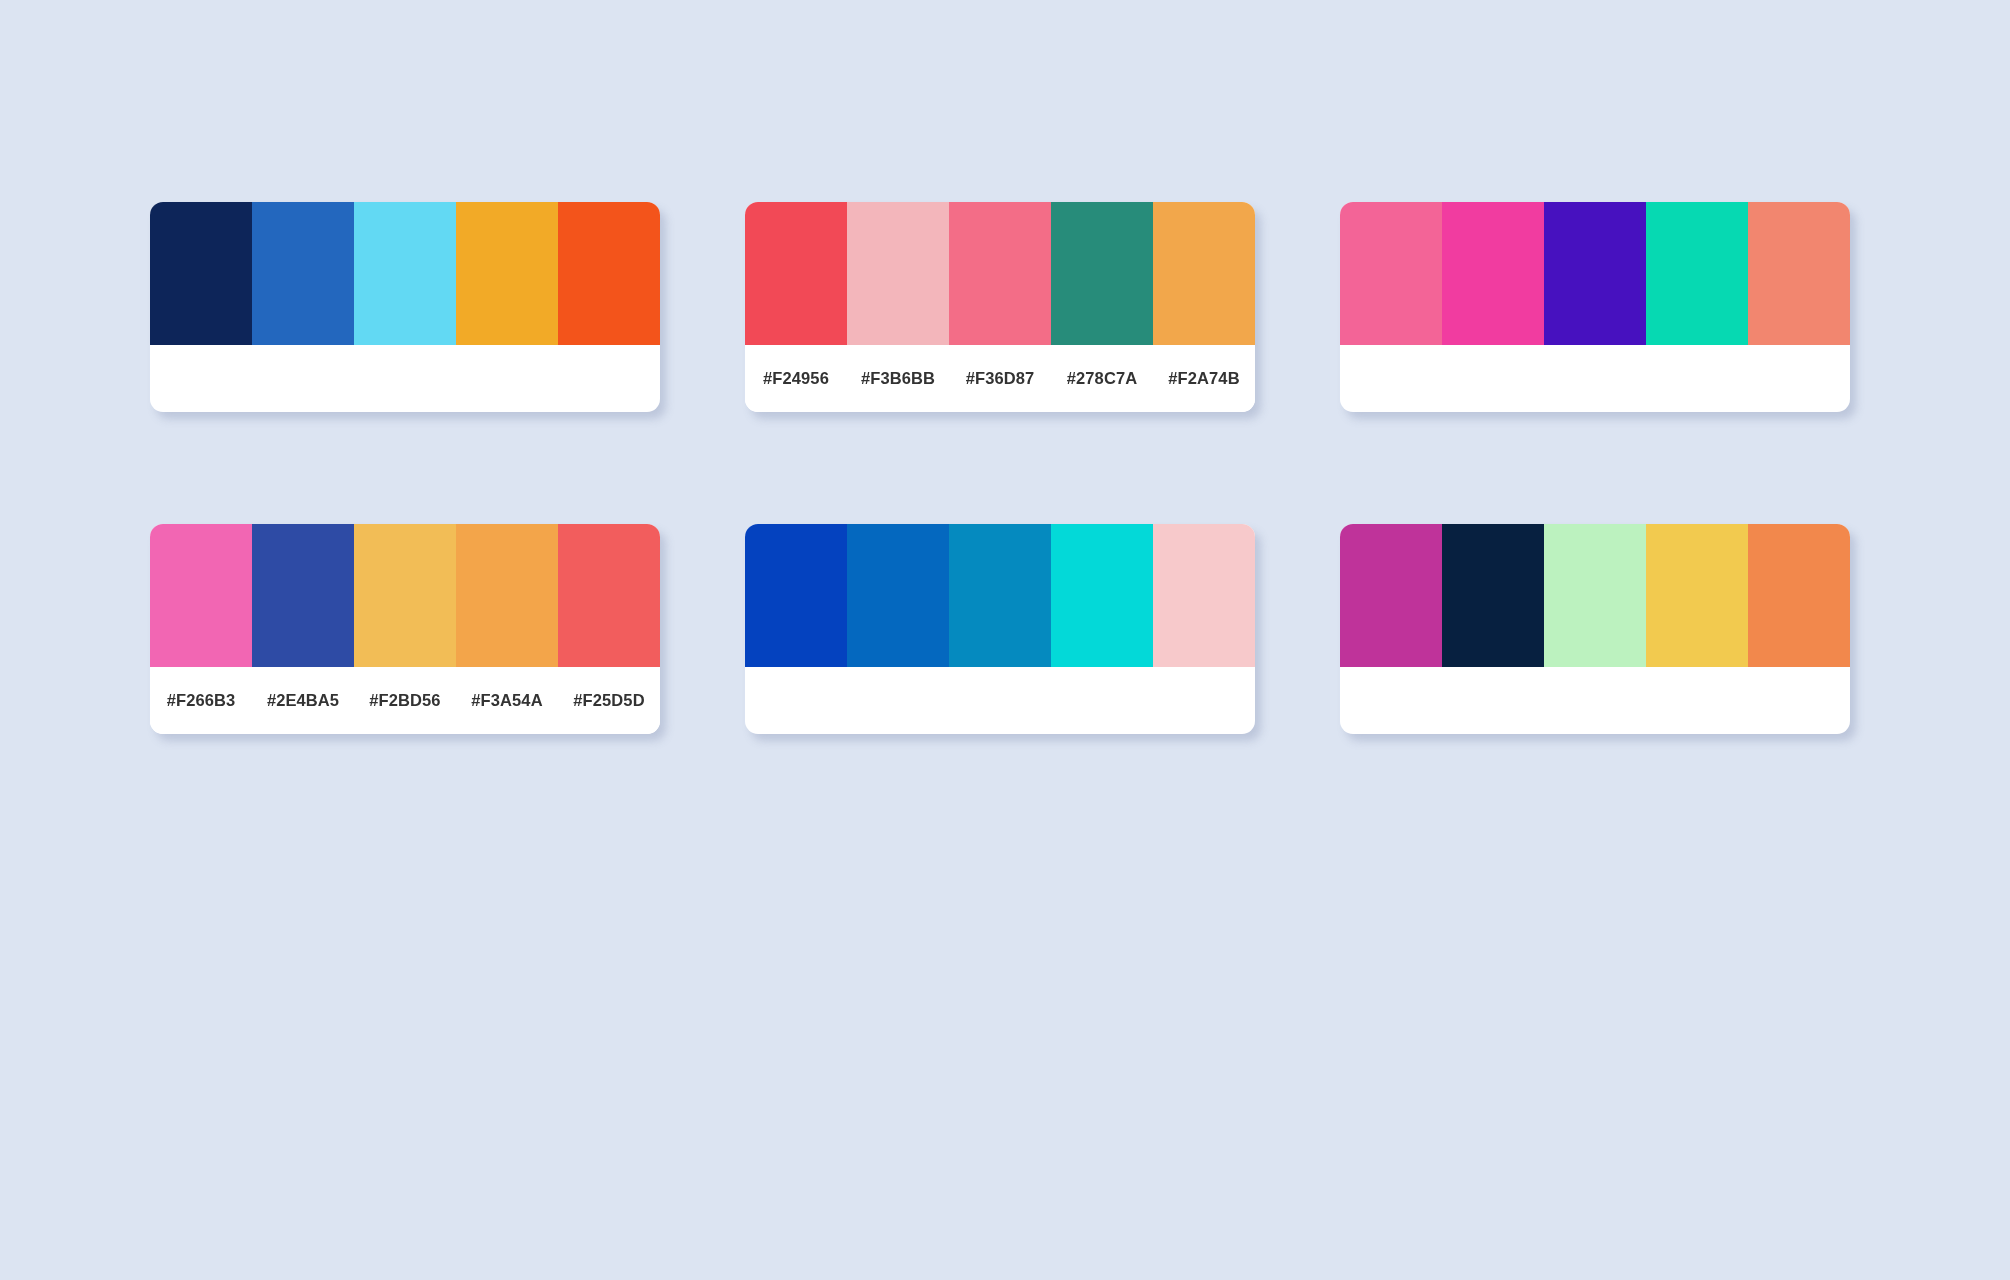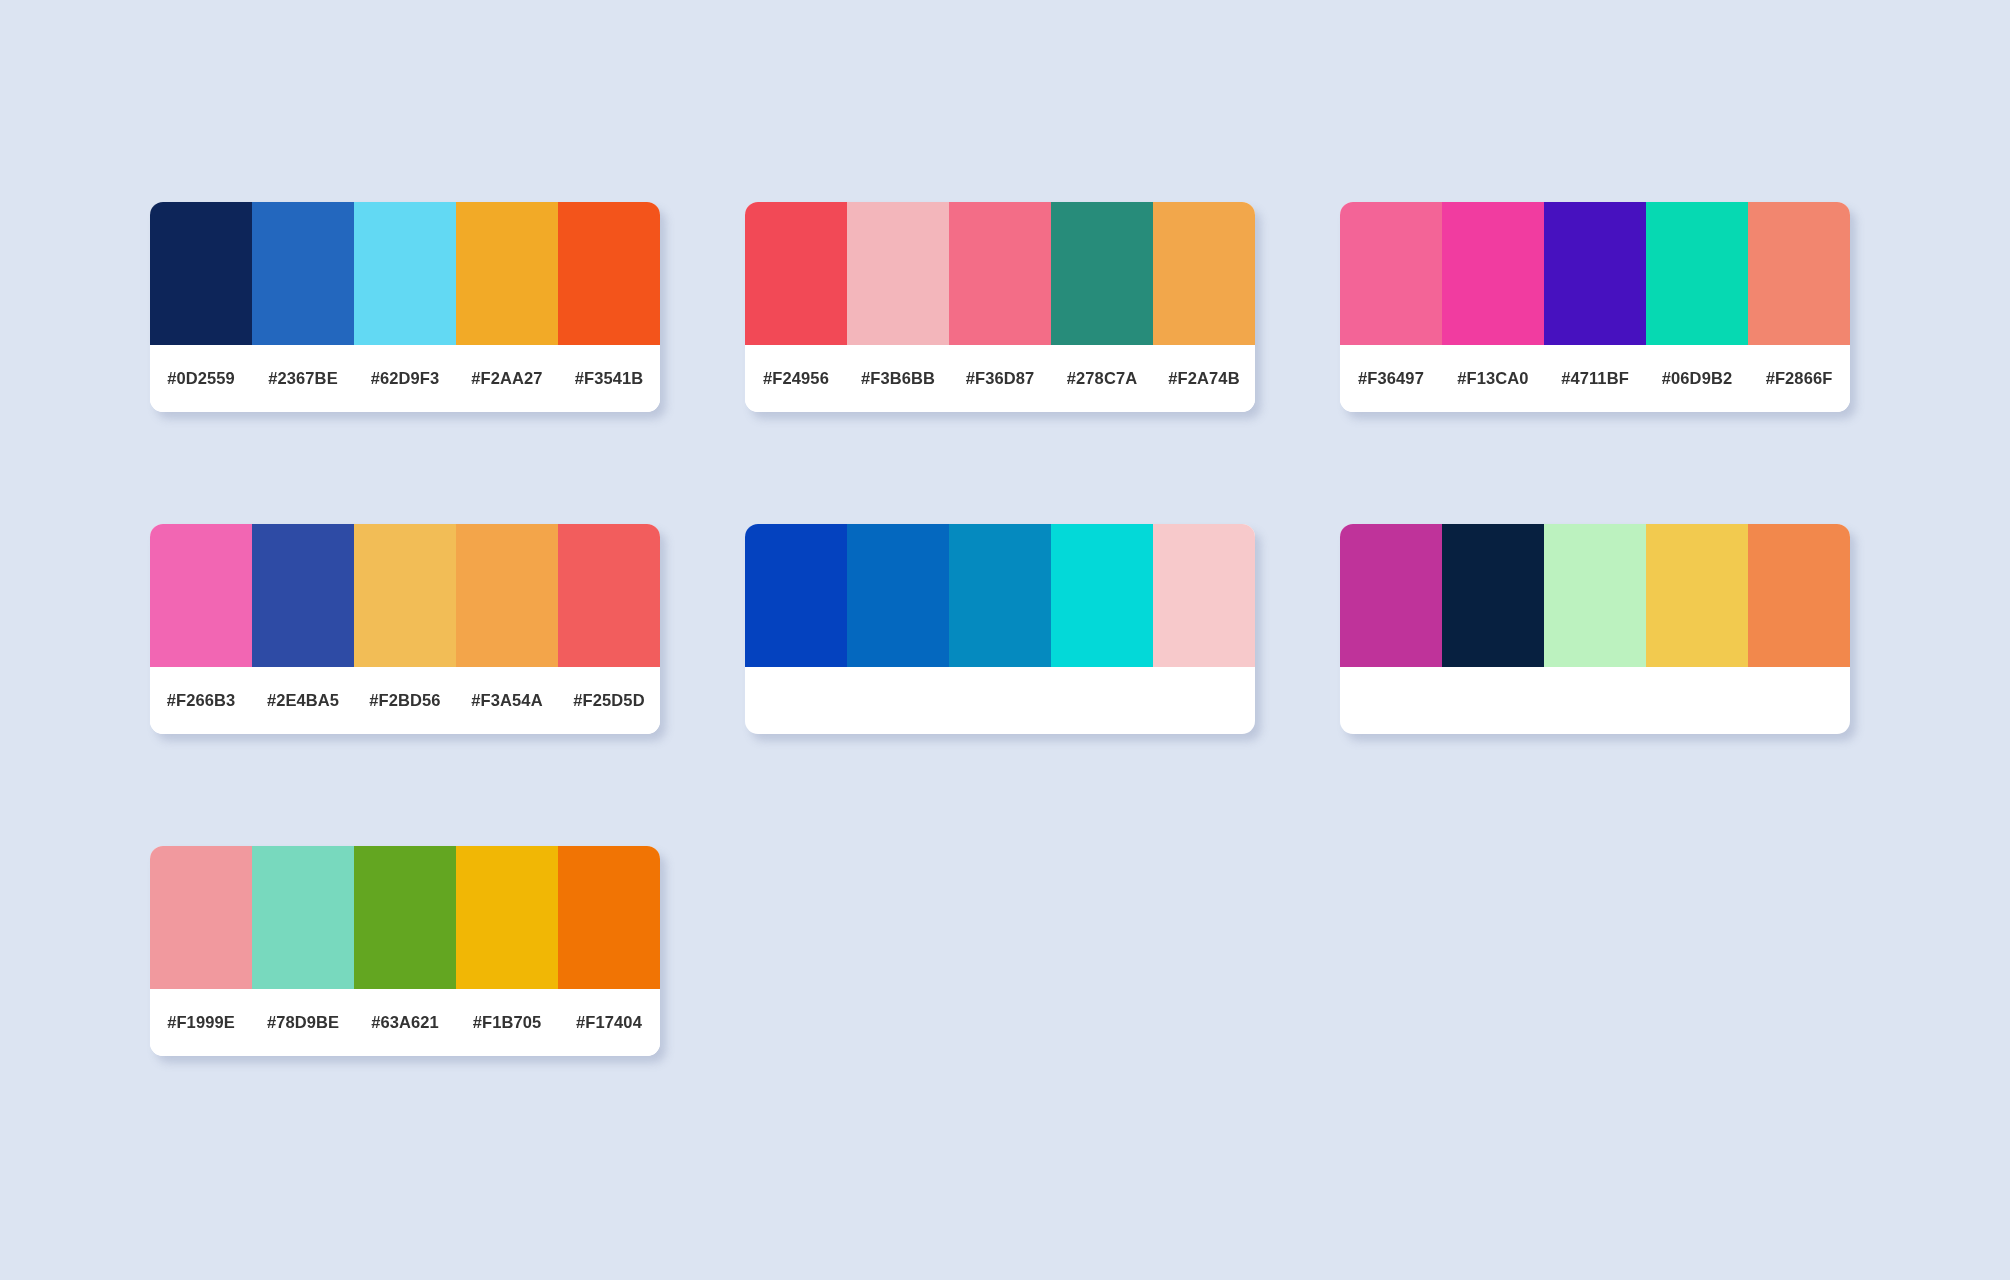--- a/index.html
+++ b/index.html
@@ -76,27 +76,20 @@
 
 <div id="palette-grid">
     <div class="palette-card">
       <div class="swatch-strip">
         <div class="swatch" style="background-color: rgb(13, 37, 89);"></div>
         <div class="swatch" style="background-color: rgb(35, 103, 190);"></div>
         <div class="swatch" style="background-color: rgb(98, 217, 243);"></div>
         <div class="swatch" style="background-color: rgb(242, 170, 39);"></div>
         <div class="swatch" style="background-color: rgb(243, 84, 27);"></div>
       </div>
-      <div class="label-strip">
-        <div class="swatch-label">#0D2559</div>
-        <div class="swatch-label">#2367BE</div>
-        <div class="swatch-label">#62D9F3</div>
-        <div class="swatch-label">#F2AA27</div>
-        <div class="swatch-label">#F3541B</div>
-      </div>
     </div>
     <div class="palette-card">
       <div class="swatch-strip">
         <div class="swatch" style="background-color: rgb(242, 73, 86);"></div>
         <div class="swatch" style="background-color: rgb(243, 182, 187);"></div>
         <div class="swatch" style="background-color: rgb(243, 109, 135);"></div>
         <div class="swatch" style="background-color: rgb(39, 140, 122);"></div>
         <div class="swatch" style="background-color: rgb(242, 167, 75);"></div>
       </div>
       <div class="label-strip">
@@ -107,27 +100,20 @@
         <div class="swatch-label">#F2A74B</div>
       </div>
     </div>
     <div class="palette-card">
       <div class="swatch-strip">
         <div class="swatch" style="background-color: rgb(243, 100, 151);"></div>
         <div class="swatch" style="background-color: rgb(241, 60, 160);"></div>
         <div class="swatch" style="background-color: rgb(71, 17, 191);"></div>
         <div class="swatch" style="background-color: rgb(6, 217, 178);"></div>
         <div class="swatch" style="background-color: rgb(242, 134, 111);"></div>
-      </div>
-      <div class="label-strip">
-        <div class="swatch-label">#F36497</div>
-        <div class="swatch-label">#F13CA0</div>
-        <div class="swatch-label">#4711BF</div>
-        <div class="swatch-label">#06D9B2</div>
-        <div class="swatch-label">#F2866F</div>
       </div>
     </div>
     <div class="palette-card">
       <div class="swatch-strip">
         <div class="swatch" style="background-color: rgb(242, 102, 179);"></div>
         <div class="swatch" style="background-color: rgb(46, 75, 165);"></div>
         <div class="swatch" style="background-color: rgb(242, 189, 86);"></div>
         <div class="swatch" style="background-color: rgb(243, 165, 74);"></div>
         <div class="swatch" style="background-color: rgb(242, 93, 93);"></div>
       </div>
@@ -150,29 +136,13 @@
     </div>
     <div class="palette-card">
       <div class="swatch-strip">
         <div class="swatch" style="background-color: rgb(191, 51, 154);"></div>
         <div class="swatch" style="background-color: rgb(7, 32, 64);"></div>
         <div class="swatch" style="background-color: rgb(188, 242, 191);"></div>
         <div class="swatch" style="background-color: rgb(242, 202, 79);"></div>
         <div class="swatch" style="background-color: rgb(242, 136, 76);"></div>
       </div>
     </div>
-    <div class="palette-card">
-      <div class="swatch-strip">
-        <div class="swatch" style="background-color: rgb(241, 153, 158);"></div>
-        <div class="swatch" style="background-color: rgb(120, 217, 190);"></div>
-        <div class="swatch" style="background-color: rgb(99, 166, 33);"></div>
-        <div class="swatch" style="background-color: rgb(241, 183, 5);"></div>
-        <div class="swatch" style="background-color: rgb(241, 116, 4);"></div>
-      </div>
-      <div class="label-strip">
-        <div class="swatch-label">#F1999E</div>
-        <div class="swatch-label">#78D9BE</div>
-        <div class="swatch-label">#63A621</div>
-        <div class="swatch-label">#F1B705</div>
-        <div class="swatch-label">#F17404</div>
-      </div>
-    </div>
   </div>
 
 </body></html>

